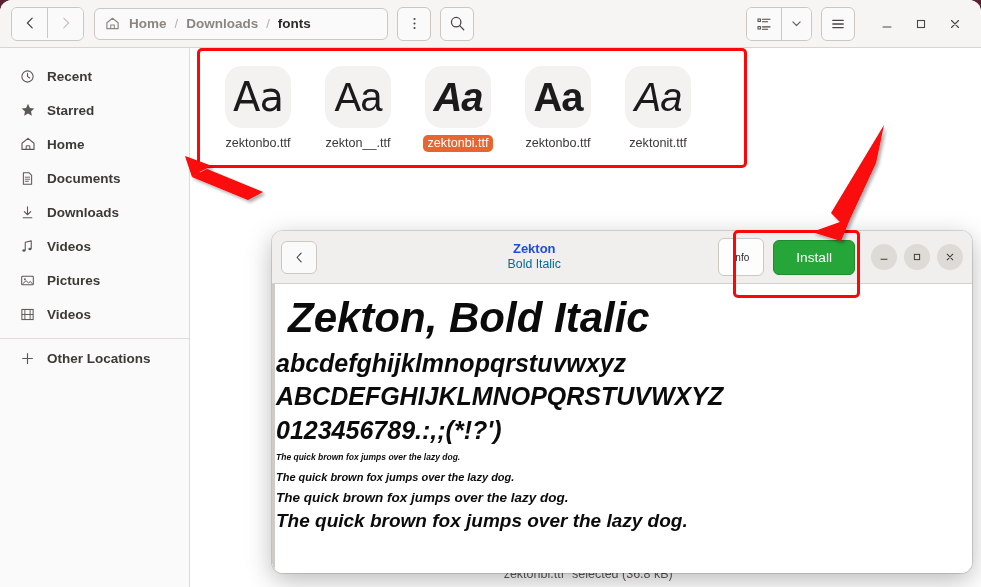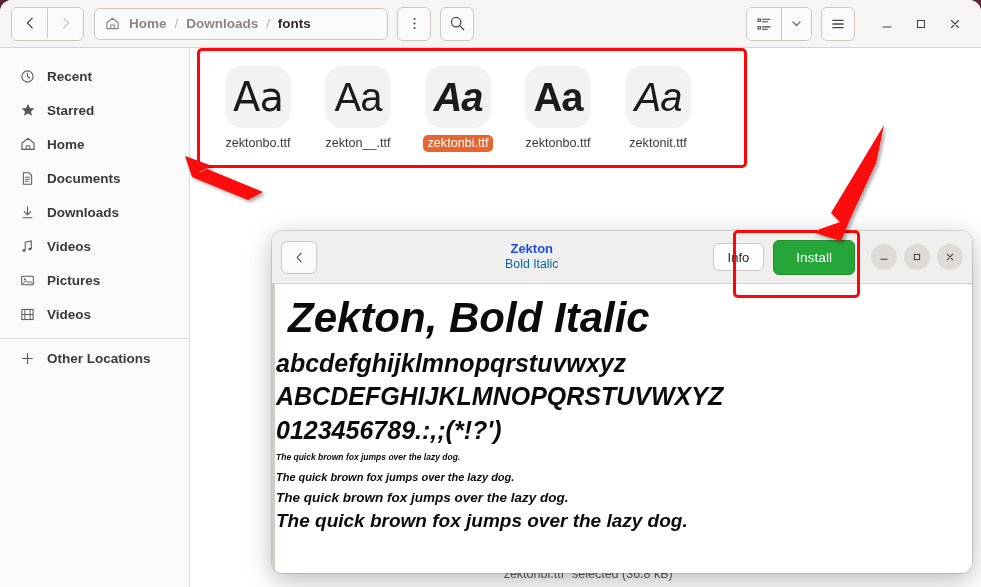--- a/index.html
+++ b/index.html
@@ -266,28 +266,28 @@
     font-weight: bold;
     color: #1d4ed8;
     line-height: 1.15;
   }
   .fv-subtitle {
     font-size: 12.3px;
     color: #0369a1;
     line-height: 1.25;
   }
   .fv-info {
-    height: 28px;
+    height: 38px;
     padding: 0 14px;
     border: 1px solid #cdc7c2;
     border-radius: 6px;
     background: #fdfdfd;
     display: flex;
     align-items: center;
-    font-size: 13px;
+    font-size: 10px;
     color: #2b2827;
     cursor: pointer;
     margin-right: 9px;
     box-sizing: border-box;
   }
   .fv-install {
     height: 35px;
     padding: 0 22px;
     border-radius: 6px;
     background: #26a538;

